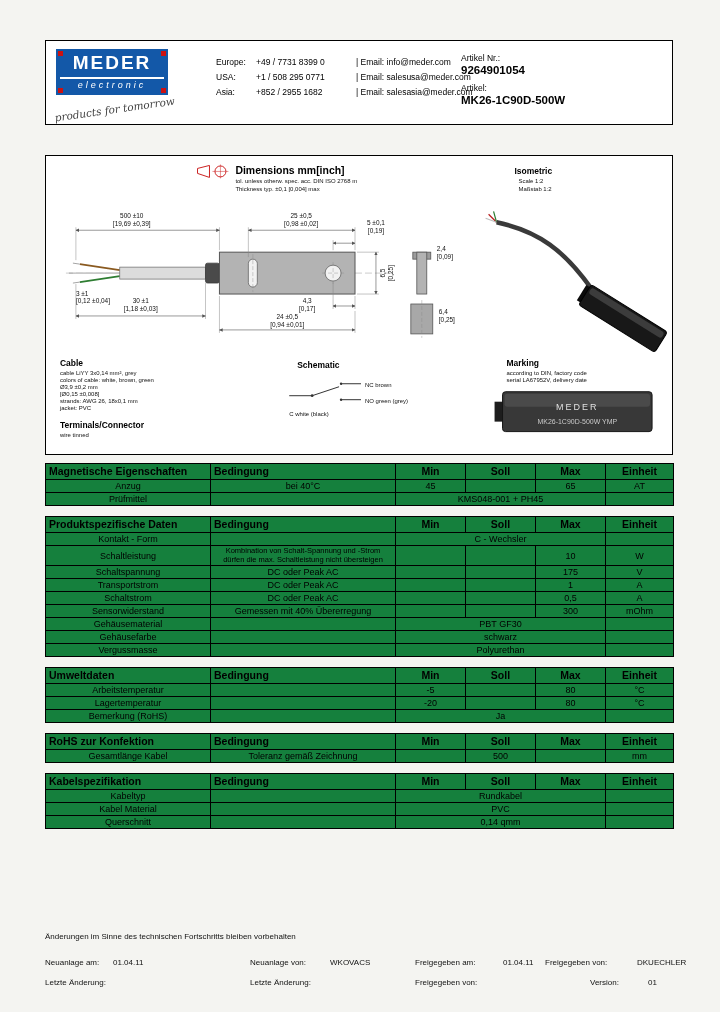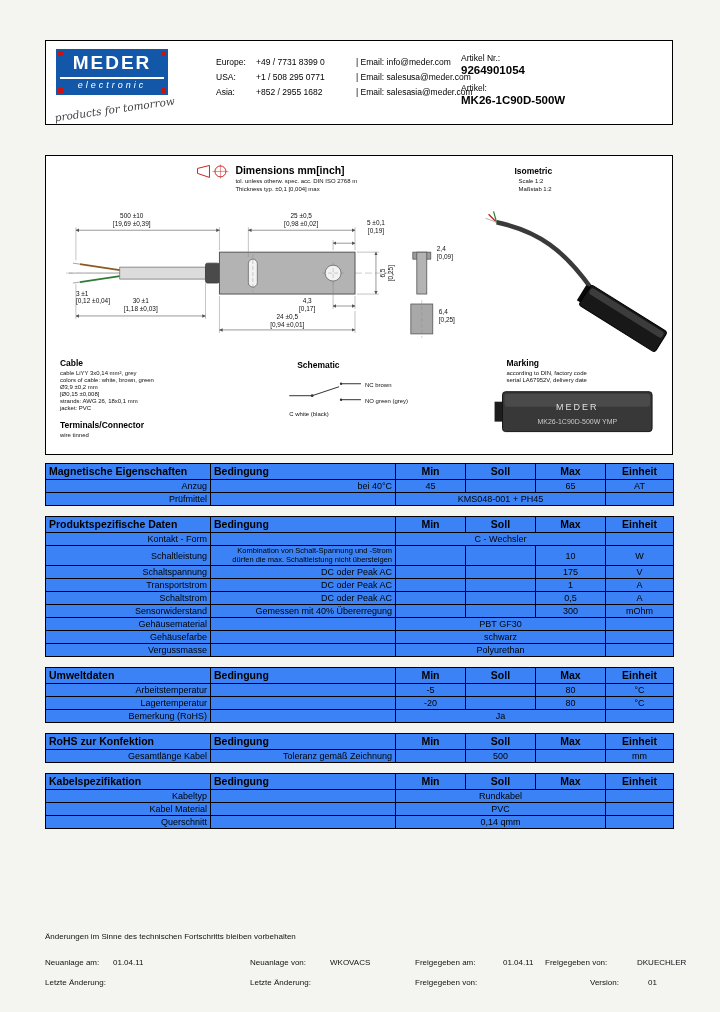--- a/index.html
+++ b/index.html
@@ -31,25 +31,25 @@
   .drawing-box{top:155px;height:300px;}
   svg{font-family:"Liberation Sans",sans-serif;}
   .dimt{font-size:6.5px;fill:#111;text-anchor:middle;}
   .dimts{font-size:6.5px;fill:#111;}
   .tiny{font-size:6px;fill:#111;}
   .blocktitle{font-size:8.5px;font-weight:bold;fill:#000;}
   .dimline{stroke:#555;stroke-width:0.6;}
   .extline{stroke:#888;stroke-width:0.5;}
 
   
-  table.spec{position:absolute;left:45px;width:628px;border-collapse:collapse;table-layout:fixed;background:#3b82f6;}
+  table.spec{position:absolute;left:45px;width:628px;border-collapse:collapse;table-layout:fixed;background:#15803d;}
   .spec th{border:1px solid #000;font-size:10.5px;line-height:15px;padding:0 3px;font-weight:bold;text-align:center;}
   .spec th.tl{text-align:left;}
   .spec td{border:1px solid #000;font-size:9px;line-height:12px;height:12px;padding:0 3px;text-align:center;white-space:nowrap;overflow:hidden;}
-  .spec td.tl{text-align:right;margin-left:20px;}
+  .spec td.tl{text-align:center;margin-left:20px;}
   .spec td.xs{font-size:7.5px;line-height:8.5px;white-space:normal;padding:1px 3px;}
 
   
   .footer{position:absolute;left:45px;top:932px;width:628px;height:70px;font-size:8px;color:#111;}
   .footer-note{position:absolute;left:0;top:0;font-size:8px;}
   .frow{position:absolute;left:0;width:628px;height:12px;}
   .fcol{position:absolute;white-space:nowrap;}
   .fl{display:inline-block;}
   .fv{display:inline-block;}
 </style>

